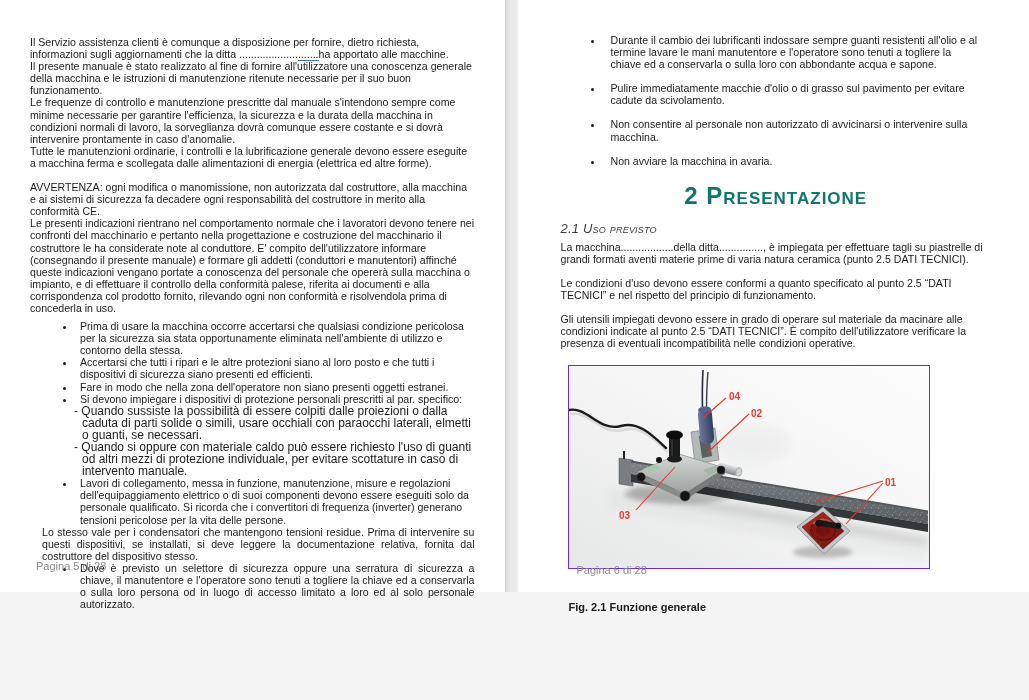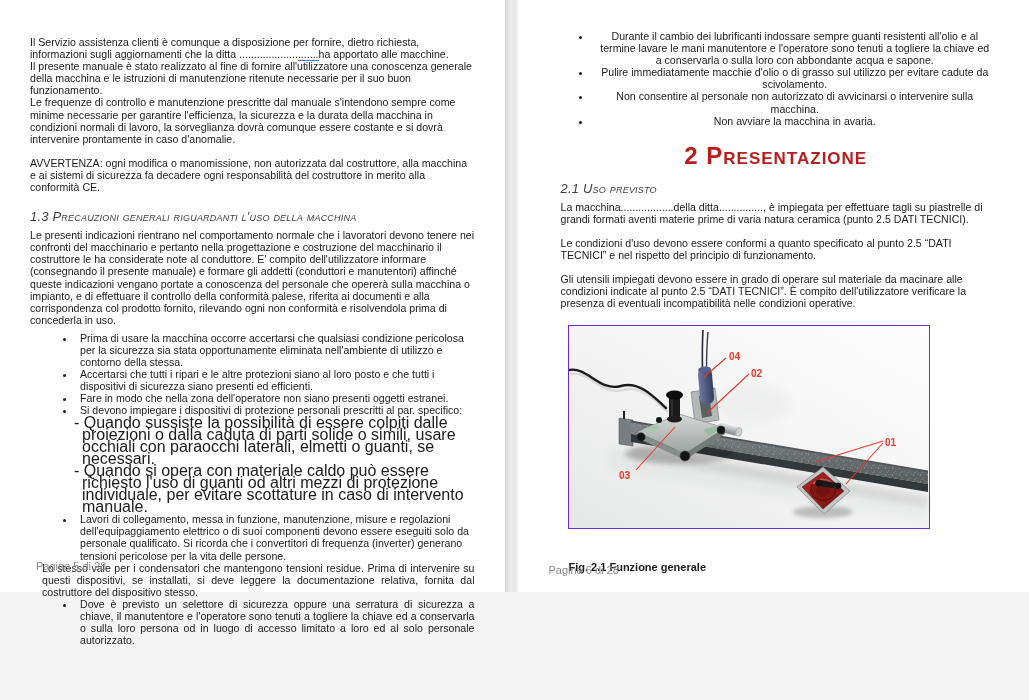--- a/index.html
+++ b/index.html
@@ -25,80 +25,80 @@
     font-weight:normal;color:#3d3d3d;margin:16px 0 5px 0;letter-spacing:.2px;
   }
   .chapter-h{
     text-align:center;font-weight:bold;font-variant:small-caps;
     font-size:24px;letter-spacing:1px;margin:16px 0 0 0;line-height:26px;
   }
 
   ul.blist{margin:6px 0 0 0;padding-left:46px;list-style:disc;}
   ul.blist li{font-size:10.6px;line-height:12.1px;padding-left:4px;margin:0;}
   ul.blist-r{margin:8px 0 0 0;padding-left:32px;list-style:disc;}
-  ul.blist-r li{font-size:10.6px;line-height:12.1px;padding-left:6px;margin:0;text-align:center;}
-  .dash{font-size:16px;line-height:12.1px;padding-left:52px;text-indent:-8px;}
+  ul.blist-r li{font-size:10.6px;line-height:12.1px;padding-left:6px;margin:12px;}
+  .dash{font-size:12px;line-height:12.1px;padding-left:52px;text-indent:-8px;}
 
   .dotlink{border-bottom:1.5px solid #3f6fd1;}
 
   .footer{position:absolute;left:36px;bottom:20px;color:#8a8a8a;font-size:11px;}
-  .page-right .footer{left:30px;bottom:16px;}
+  .page-right .footer{left:58px;bottom:16px;}
 
   .figure{
     position:relative;width:360px;height:202px;
     border:1px solid #6d28d9;margin:16px 0 0 8px;background:#fbfbfb;
   }
   .figure svg{display:block;width:100%;height:100%;}
   .fig-caption{font-weight:bold;font-size:11px;margin:32px 0 0 8px;}
 </style>
 </head>
 <body>
 
 <div class="spread">
 
   <div class="page page-left">
     <p><span>Il Servizio assistenza clienti è comunque a disposizione per fornire, dietro richiesta, informazioni sugli aggiornamenti che la ditta </span><span>....................</span><span class="dotlink">.......</span><span>ha apportato alle macchine.</span></p>
 
     <p>Il presente manuale è stato realizzato al fine di fornire all'utilizzatore una conoscenza generale della macchina e le istruzioni di manutenzione ritenute necessarie per il suo buon funzionamento.</p>
     <p>Le frequenze di controllo e manutenzione prescritte dal manuale s'intendono sempre come minime necessarie per garantire l'efficienza, la sicurezza e la durata della macchina in condizioni normali di lavoro, la sorveglianza dovrà comunque essere costante e si dovrà intervenire prontamente in caso d'anomalie.</p>
+    <p>Tutte le manutenzioni ordinarie, i controlli e la lubrificazione generale devono essere eseguite a macchina ferma e scollegata dalle alimentazioni di energia (elettrica ed altre forme).</p>
     <p class="mt">AVVERTENZA: ogni modifica o manomissione, non autorizzata dal costruttore, alla macchina e ai sistemi di sicurezza fa decadere ogni responsabilità del costruttore in merito alla conformità CE.</p>
 
-    <h2 class="sec-h">1.3 Precauzioni generali riguardanti l'uso della macchina</h2>
     <p>Le presenti indicazioni rientrano nel comportamento normale che i lavoratori devono tenere nei confronti del macchinario e pertanto nella progettazione e costruzione del macchinario il costruttore le ha considerate note al conduttore. E' compito dell'utilizzatore informare (consegnando il presente manuale) e formare gli addetti (conduttori e manutentori) affinché queste indicazioni vengano portate a conoscenza del personale che opererà sulla macchina o impianto, e di effettuare il controllo della conformità palese, riferita ai documenti e alla corrispondenza col prodotto fornito, rilevando ogni non conformità e risolvendola prima di concederla in uso.</p>
 
     <ul class="blist">
       <li>Prima di usare la macchina occorre accertarsi che qualsiasi condizione pericolosa per la sicurezza sia stata opportunamente eliminata nell'ambiente di utilizzo e contorno della stessa.</li>
       <li>Accertarsi che tutti i ripari e le altre protezioni siano al loro posto e che tutti i dispositivi di sicurezza siano presenti ed efficienti.</li>
       <li>Fare in modo che nella zona dell'operatore non siano presenti oggetti estranei.</li>
       <li>Si devono impiegare i dispositivi di protezione personali prescritti al par. specifico:</li>
     </ul>
     <div class="dash">- Quando sussiste la possibilità di essere colpiti dalle proiezioni o dalla caduta di parti solide o simili, usare occhiali con paraocchi laterali, elmetti o guanti, se necessari.</div>
-    <div class="dash">- Quando si opera con materiale caldo può essere richiesto l'uso di guanti od altri mezzi di protezione individuale, per evitare scottature in caso di intervento manuale.</div>
+    <div class="dash">- Quando si oppure con materiale caldo può essere richiesto l'uso di guanti od altri mezzi di protezione individuale, per evitare scottature in caso di intervento manuale.</div>
     <ul class="blist" style="margin-top:0;">
       <li>Lavori di collegamento, messa in funzione, manutenzione, misure e regolazioni dell'equipaggiamento elettrico o di suoi componenti devono essere eseguiti solo da personale qualificato. Si ricorda che i convertitori di frequenza (inverter) generano tensioni pericolose per la vita delle persone.</li>
     </ul>
     <p class="just indent">Lo stesso vale per i condensatori che mantengono tensioni residue. Prima di intervenire su questi dispositivi, se installati, si deve leggere la documentazione relativa, fornita dal costruttore del dispositivo stesso.</p>
     <ul class="blist" style="margin-top:0;">
       <li class="just">Dove è previsto un selettore di sicurezza oppure una serratura di sicurezza a chiave, il manutentore e l'operatore sono tenuti a togliere la chiave ed a conservarla o sulla loro persona od in luogo di accesso limitato a loro ed al solo personale autorizzato.</li>
     </ul>
 
     <div class="footer">Pagina 5 di 28</div>
   </div>
 
   <div class="seam"></div>
 
   <div class="page page-right">
     <ul class="blist-r">
       <li>Durante il cambio dei lubrificanti indossare sempre guanti resistenti all'olio e al termine lavare le mani manutentore e l'operatore sono tenuti a togliere la chiave ed a conservarla o sulla loro con abbondante acqua e sapone.</li>
-      <li>Pulire immediatamente macchie d'olio o di grasso sul utilizzo per evitare cadute da scivolamento.</li>
+      <li>Pulire immediatamente macchie d'olio o di grasso sul pavimento per evitare cadute da scivolamento.</li>
       <li>Non consentire al personale non autorizzato di avvicinarsi o intervenire sulla macchina.</li>
       <li>Non avviare la macchina in avaria.</li>
     </ul>
 
-    <h1 class="chapter-h" style="color:#b91c1c;">2 Presentazione</h1>
+    <h1 class="chapter-h" style="color:#0f766e;">2 Presentazione</h1>
 
     <h2 class="sec-h" style="margin-top:12px;">2.1 Uso previsto</h2>
     <p>La macchina..................della ditta..............., è impiegata per effettuare tagli su piastrelle di grandi formati aventi materie prime di varia natura ceramica (punto 2.5 DATI TECNICI).</p>
     <p class="mt">Le condizioni d'uso devono essere conformi a quanto specificato al punto 2.5 “DATI TECNICI” e nel rispetto del principio di funzionamento.</p>
     <p class="mt">Gli utensili impiegati devono essere in grado di operare sul materiale da macinare alle condizioni indicate al punto 2.5 “DATI TECNICI”. È compito dell'utilizzatore verificare la presenza di eventuali incompatibilità nelle condizioni operative.</p>
 
     <div class="figure">
       <svg viewBox="0 0 360 202" xmlns="http://www.w3.org/2000/svg">
         <defs>
           <linearGradient id="floor" x1="1" y1="0" x2="0" y2="1">

